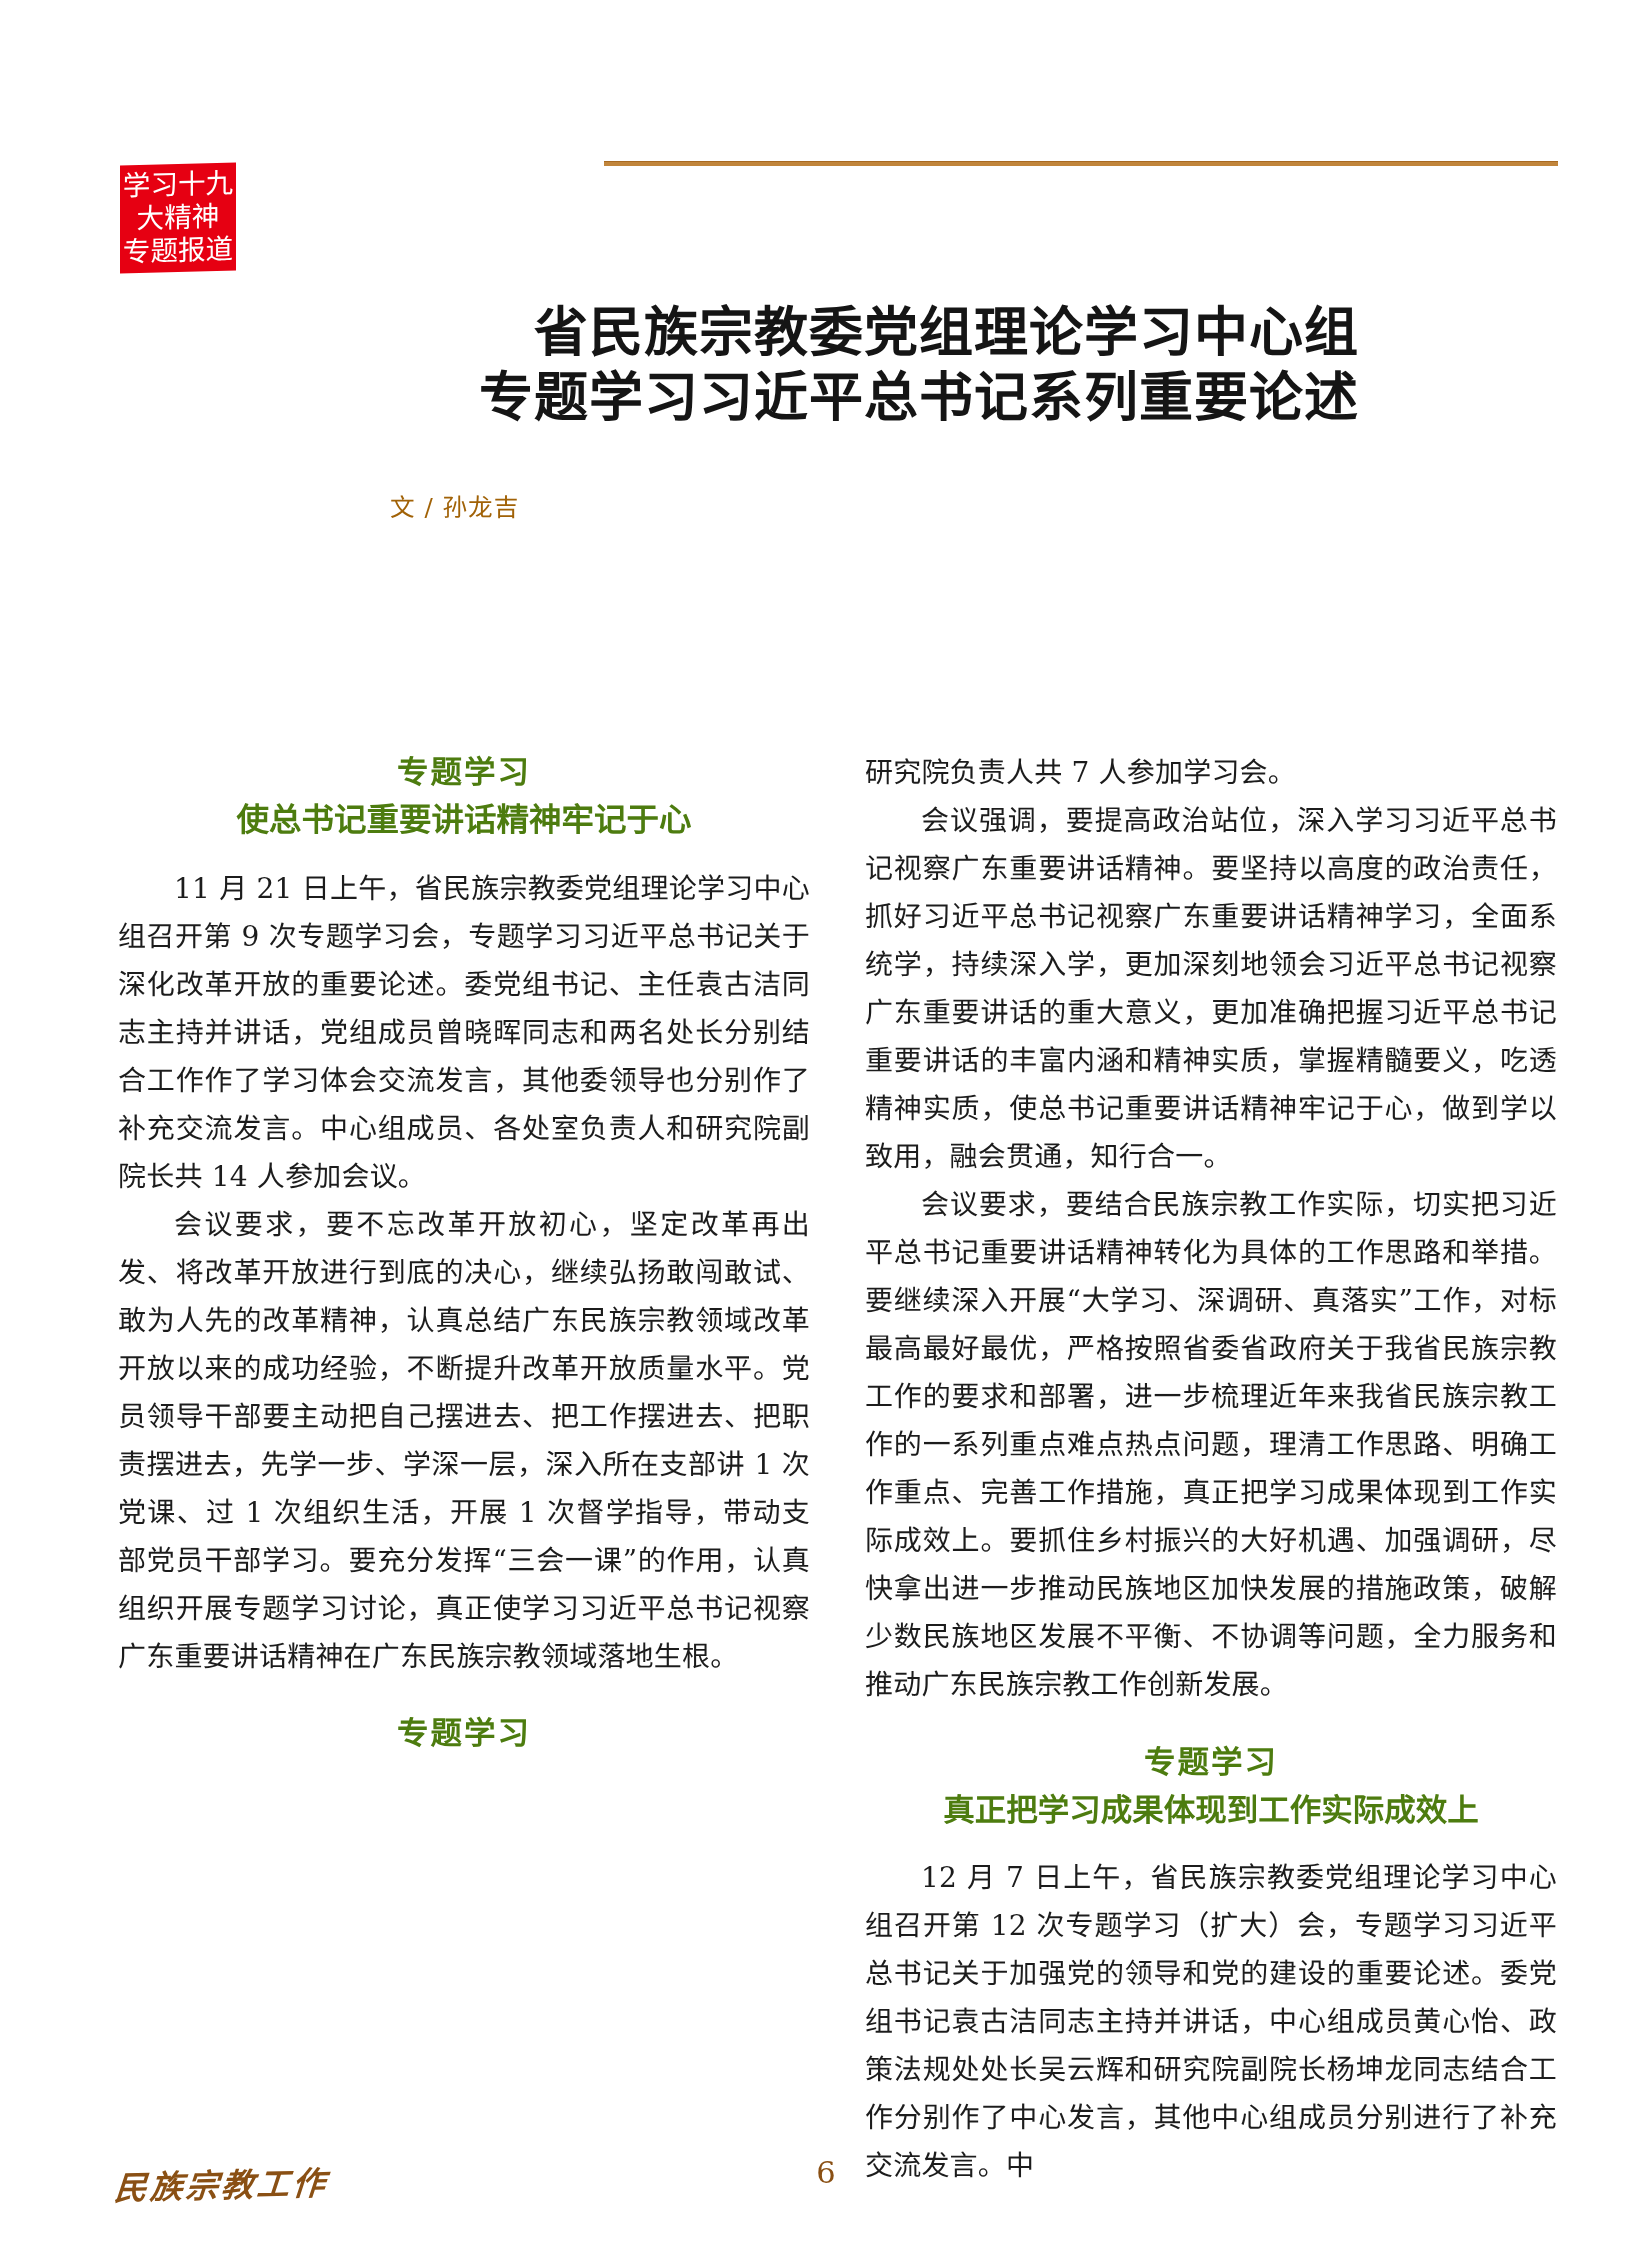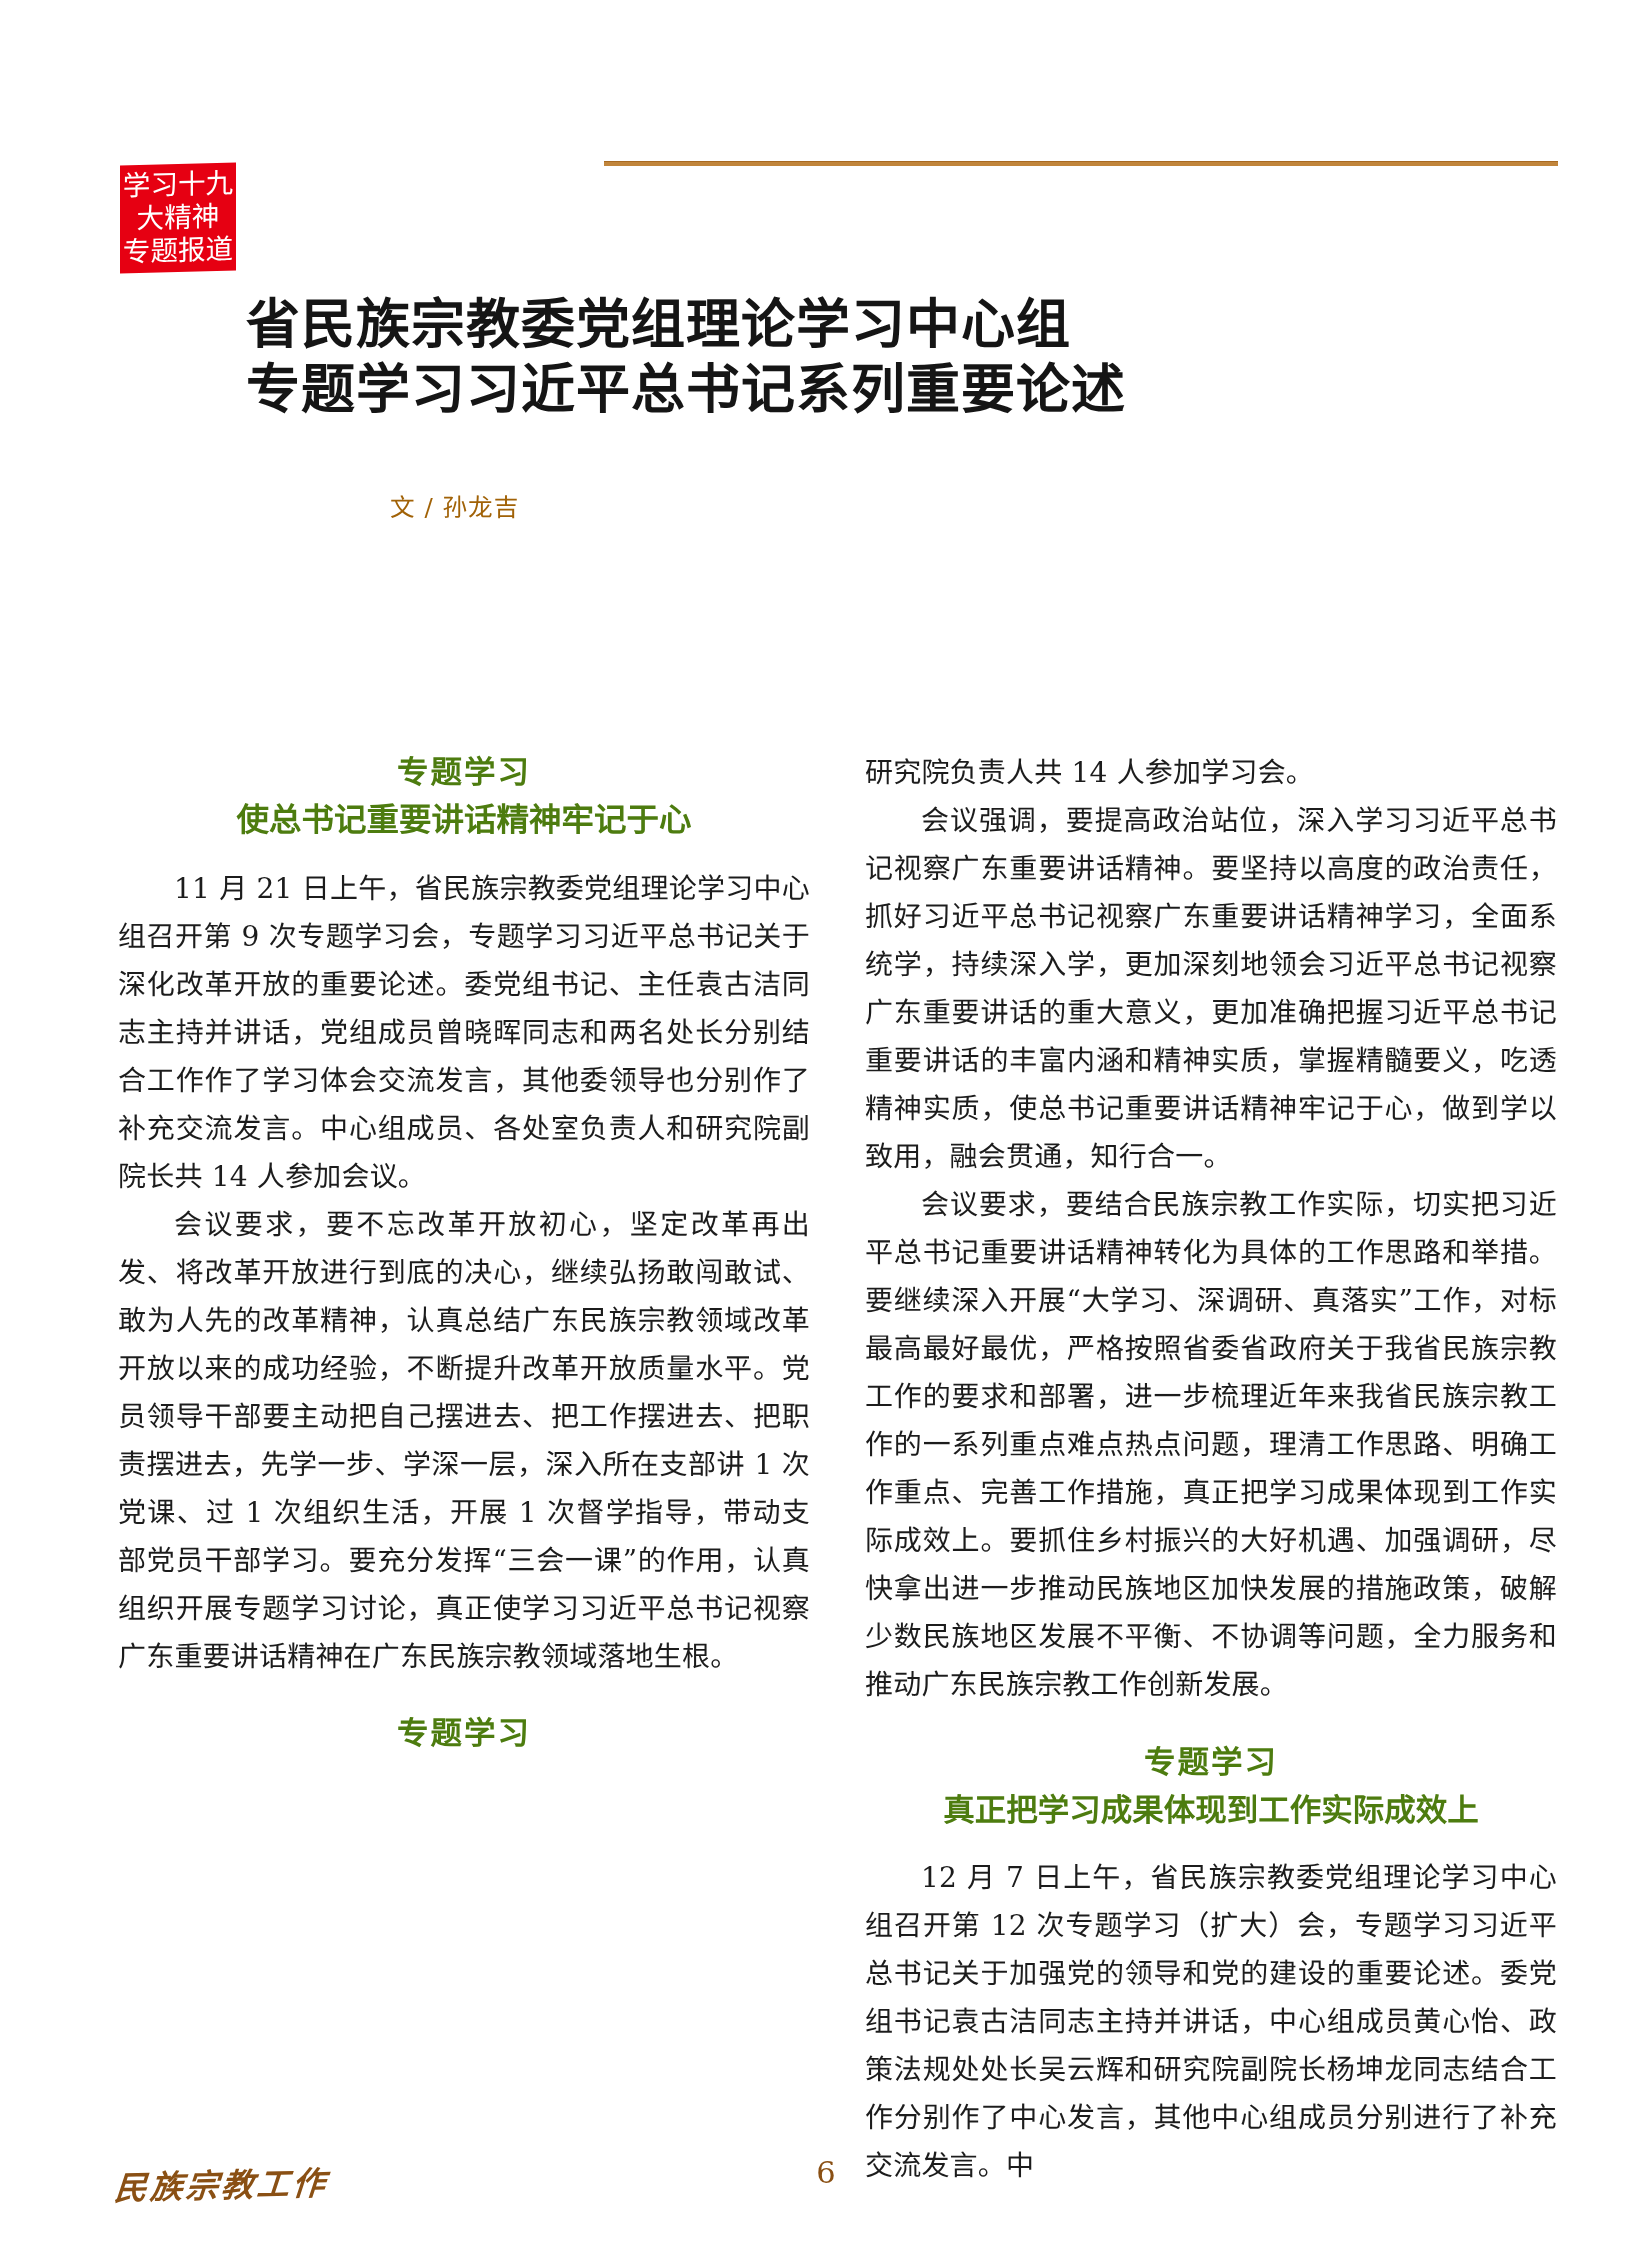--- a/index.html
+++ b/index.html
@@ -54,23 +54,23 @@
     line-height: 33px;
     letter-spacing: 0px;
     white-space: nowrap;
     font-weight: 400;
   }
 
   
   .title-block {
     position: absolute;
     left: 246px;
-    top: 292px;
+    top: 300px;
     width: 1113px;
-    text-align: left;
+    text-align: right;
   }
   .title-line {
     font-family: "DejaVu Serif", "Liberation Serif", serif;
     font-size: 54px;
     line-height: 65px;
     font-weight: bold;
     color: #151515;
     letter-spacing: 1px;
     white-space: nowrap;
   }
@@ -186,21 +186,21 @@
     <p class="body">会议要求，要不忘改革开放初心，坚定改革再出发、将改革开放进行到底的决心，继续弘扬敢闯敢试、敢为人先的改革精神，认真总结广东民族宗教领域改革开放以来的成功经验，不断提升改革开放质量水平。党员领导干部要主动把自己摆进去、把工作摆进去、把职责摆进去，先学一步、学深一层，深入所在支部讲 1 次党课、过 1 次组织生活，开展 1 次督学指导，带动支部党员干部学习。要充分发挥“三会一课”的作用，认真组织开展专题学习讨论，真正使学习习近平总书记视察广东重要讲话精神在广东民族宗教领域落地生根。</p>
 
     <div class="gap-before-head"></div>
     <div class="heading tight">
       <div class="kicker">专题学习</div>
     </div>
     <div class="gap-after-head"></div>
   </div>
 
   <div class="col col-right">
-    <p class="body noindent">研究院负责人共 14 人参加学习会。</p>
+    <p class="body noindent">研究院负责人共 7 人参加学习会。</p>
     <p class="body">会议强调，要提高政治站位，深入学习习近平总书记视察广东重要讲话精神。要坚持以高度的政治责任，抓好习近平总书记视察广东重要讲话精神学习，全面系统学，持续深入学，更加深刻地领会习近平总书记视察广东重要讲话的重大意义，更加准确把握习近平总书记重要讲话的丰富内涵和精神实质，掌握精髓要义，吃透精神实质，使总书记重要讲话精神牢记于心，做到学以致用，融会贯通，知行合一。</p>
     <p class="body">会议要求，要结合民族宗教工作实际，切实把习近平总书记重要讲话精神转化为具体的工作思路和举措。要继续深入开展“大学习、深调研、真落实”工作，对标最高最好最优，严格按照省委省政府关于我省民族宗教工作的要求和部署，进一步梳理近年来我省民族宗教工作的一系列重点难点热点问题，理清工作思路、明确工作重点、完善工作措施，真正把学习成果体现到工作实际成效上。要抓住乡村振兴的大好机遇、加强调研，尽快拿出进一步推动民族地区加快发展的措施政策，破解少数民族地区发展不平衡、不协调等问题，全力服务和推动广东民族宗教工作创新发展。</p>
 
     <div class="gap-before-head"></div>
     <div class="heading tight">
       <div class="kicker">专题学习</div>
       <div class="main">真正把学习成果体现到工作实际成效上</div>
     </div>
     <div class="gap-after-head"></div>
     <p class="body">12 月 7 日上午，省民族宗教委党组理论学习中心组召开第 12 次专题学习（扩大）会，专题学习习近平总书记关于加强党的领导和党的建设的重要论述。委党组书记袁古洁同志主持并讲话，中心组成员黄心怡、政策法规处处长吴云辉和研究院副院长杨坤龙同志结合工作分别作了中心发言，其他中心组成员分别进行了补充交流发言。中</p>

